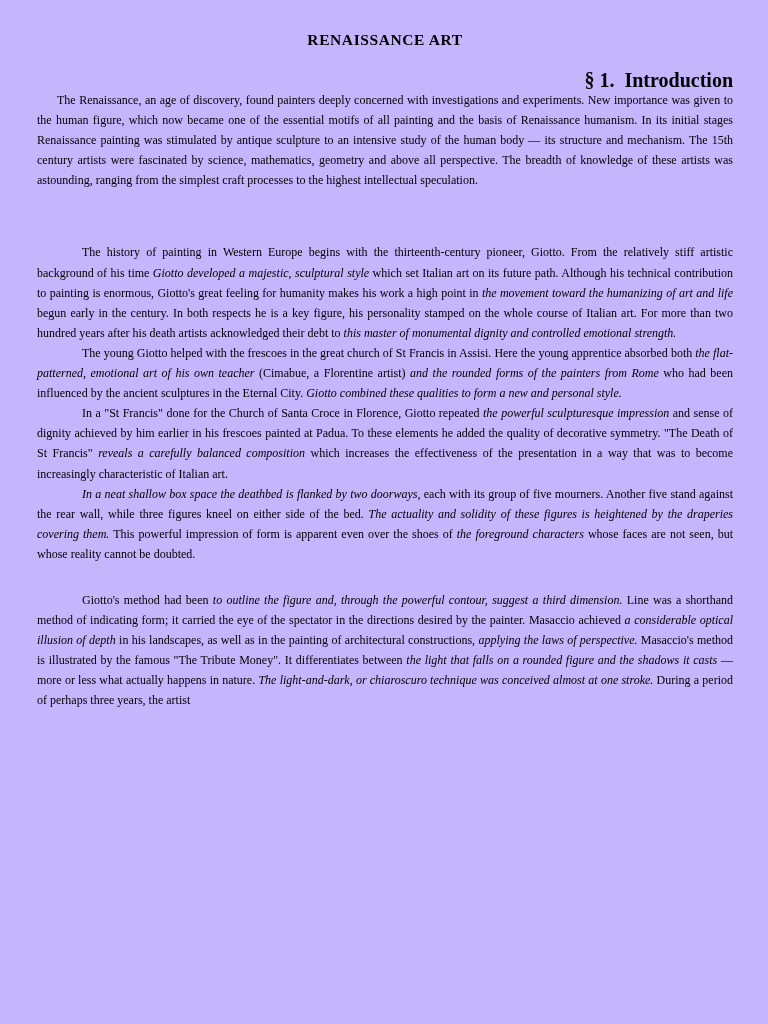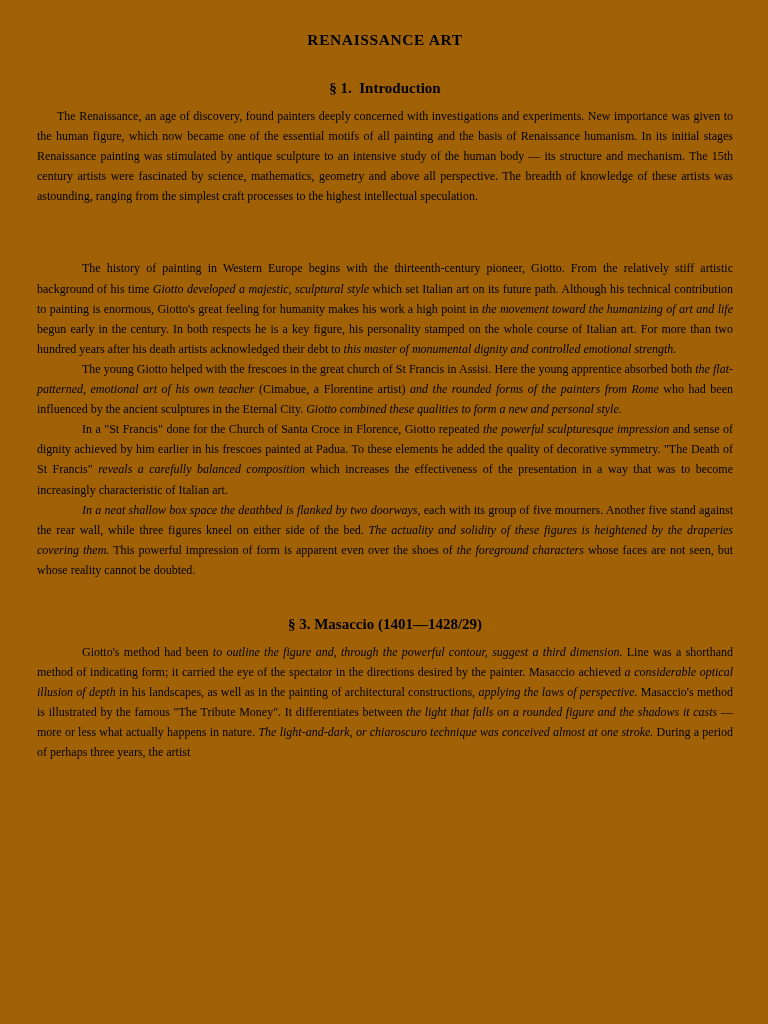--- a/index.html
+++ b/index.html
@@ -13,43 +13,43 @@
     height: 1024px;
     font-family: "Liberation Serif", "DejaVu Serif", serif;
     color: #000000;
     -webkit-font-smoothing: antialiased;
   }
 
   .page {
     position: relative;
     width: 768px;
     height: 1024px;
-    background: #a16207;
+    background: #c4b5fd;
     box-sizing: border-box;
     padding: 30px 35px 0 37px;
     overflow: hidden;
   }
 
   
   .doc-title {
     text-align: center;
     font-size: 15.5px;
     font-weight: bold;
     letter-spacing: 0.6px;
     margin: 0 0 0 0;
     line-height: 20px;
   }
 
   
   .section-heading {
-    text-align: center;
-    font-size: 15px;
+    text-align: right;
+    font-size: 20px;
     font-weight: bold;
     line-height: 20px;
-    margin: 8px;
+    margin: 0;
     white-space: pre;
   }
   .heading-gap-mid { height: 26px; }
   .heading-gap-sm  { height: 20px; }
 
   
   .para {
     font-size: 12px;
     line-height: 20.1px;
     text-align: justify;
@@ -74,17 +74,16 @@
       <div class="heading-gap-sm"></div>
       <div class="section-heading">§ 1.  Introduction</div>
       <p class="para indent-sm"><span>The Renaissance, an age of discovery, found painters deeply concerned with investigations and experiments. New importance was given to the human figure, which now became one of the essential motifs of all painting and the basis of Renaissance humanism. In its initial stages Renaissance painting was stimulated by antique sculpture to an intensive study of the human body — its structure and mechanism. The 15th century artists were fascinated by science, mathematics, geometry and above all perspective. The breadth of knowledge of these artists was astounding, ranging from the simplest craft processes to the highest intellectual speculation.</span></p>
       <div class="heading-gap-mid"></div>
       <div class="heading-gap-mid"></div>
       <p class="para indent-lg"><span>The history of painting in Western Europe begins with the thirteenth-century pioneer, Giotto. From the relatively stiff artistic background of his time </span><i>Giotto developed a majestic, sculptural style</i><span> which set Italian art on its future path. Although his technical contribution to painting is enormous, Giotto's great feeling for humanity makes his work a high point in </span><i>the movement toward the humanizing of art and life</i><span> begun early in the century. In both respects he is a key figure, his personality stamped on the whole course of Italian art. For more than two hundred years after his death artists acknowledged their debt to </span><i>this master of monumental dignity and controlled emotional strength.</i></p>
       <p class="para indent-lg"><span>The young Giotto helped with the frescoes in the great church of St Francis in Assisi. Here the young apprentice absorbed both </span><i>the flat-patterned, emotional art of his own teacher</i><span> (Cimabue, a Florentine artist) </span><i>and the rounded forms of the painters from Rome</i><span> who had been influenced by the ancient sculptures in the Eternal City. </span><i>Giotto combined these qualities to form a new and personal style.</i></p>
       <p class="para indent-lg"><span>In a "St Francis" done for the Church of Santa Croce in Florence, Giotto repeated </span><i>the powerful sculpturesque impression</i><span> and sense of dignity achieved by him earlier in his frescoes painted at Padua. To these elements he added the quality of decorative symmetry. "The Death of St Francis" </span><i>reveals a carefully balanced composition</i><span> which increases the effectiveness of the presentation in a way that was to become increasingly characteristic of Italian art.</span></p>
       <p class="para indent-lg"><i>In a neat shallow box space the deathbed is flanked by two doorways,</i><span> each with its group of five mourners. Another five stand against the rear wall, while three figures kneel on either side of the bed. </span><i>The actuality and solidity of these figures is heightened by the draperies covering them.</i><span> This powerful impression of form is apparent even over the shoes of </span><i>the foreground characters</i><span> whose faces are not seen, but whose reality cannot be doubted.</span></p>
       <div class="heading-gap-mid"></div>
-      <div class="section-heading">§ 3. Masaccio (1401—1428/29)</div>
       <p class="para indent-lg"><span>Giotto's method had been </span><i>to outline the figure and, through the powerful contour, suggest a third dimension.</i><span> Line was a shorthand method of indicating form; it carried the eye of the spectator in the directions desired by the painter. Masaccio achieved </span><i>a considerable optical illusion of depth</i><span> in his landscapes, as well as in the painting of architectural constructions, </span><i>applying the laws of perspective.</i><span> Masaccio's method is illustrated by the famous "The Tribute Money". It differentiates between </span><i>the light that falls on a rounded figure and the shadows it casts</i><span> — more or less what actually happens in nature. </span><i>The light-and-dark, or chiaroscuro technique was conceived almost at one stroke.</i><span> During a period of perhaps three years, the artist</span></p>
     </div>
 
 </div>
 
 </body></html>

